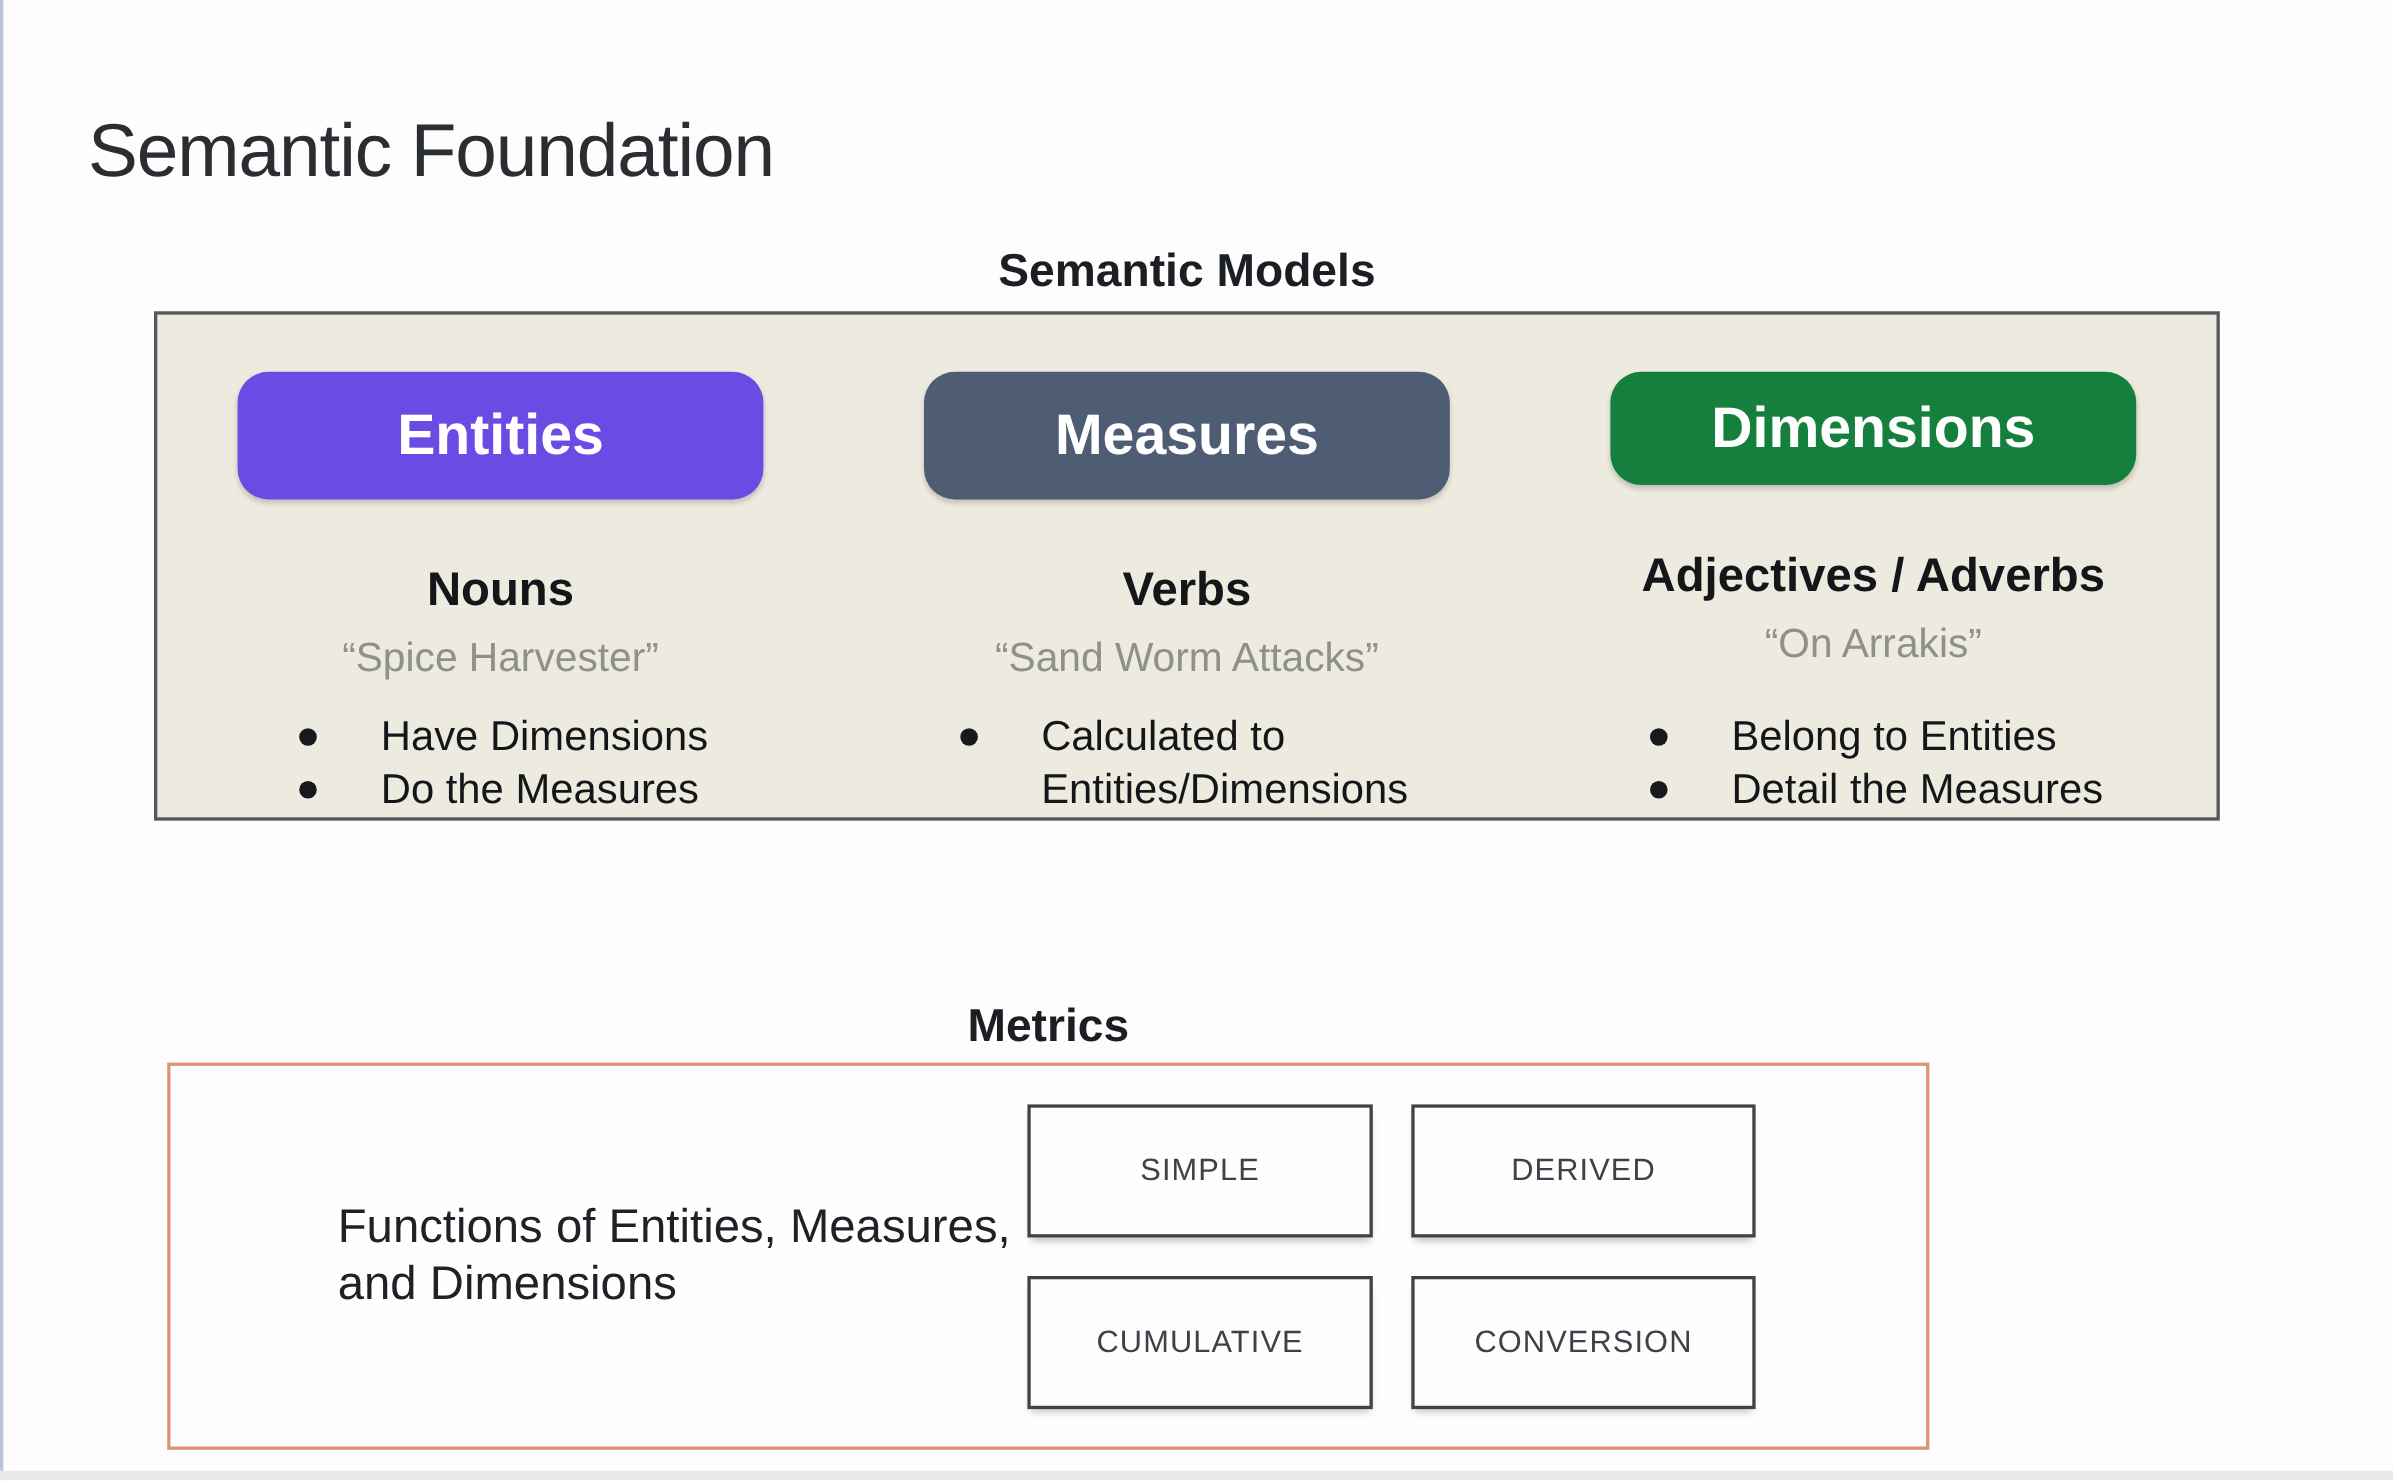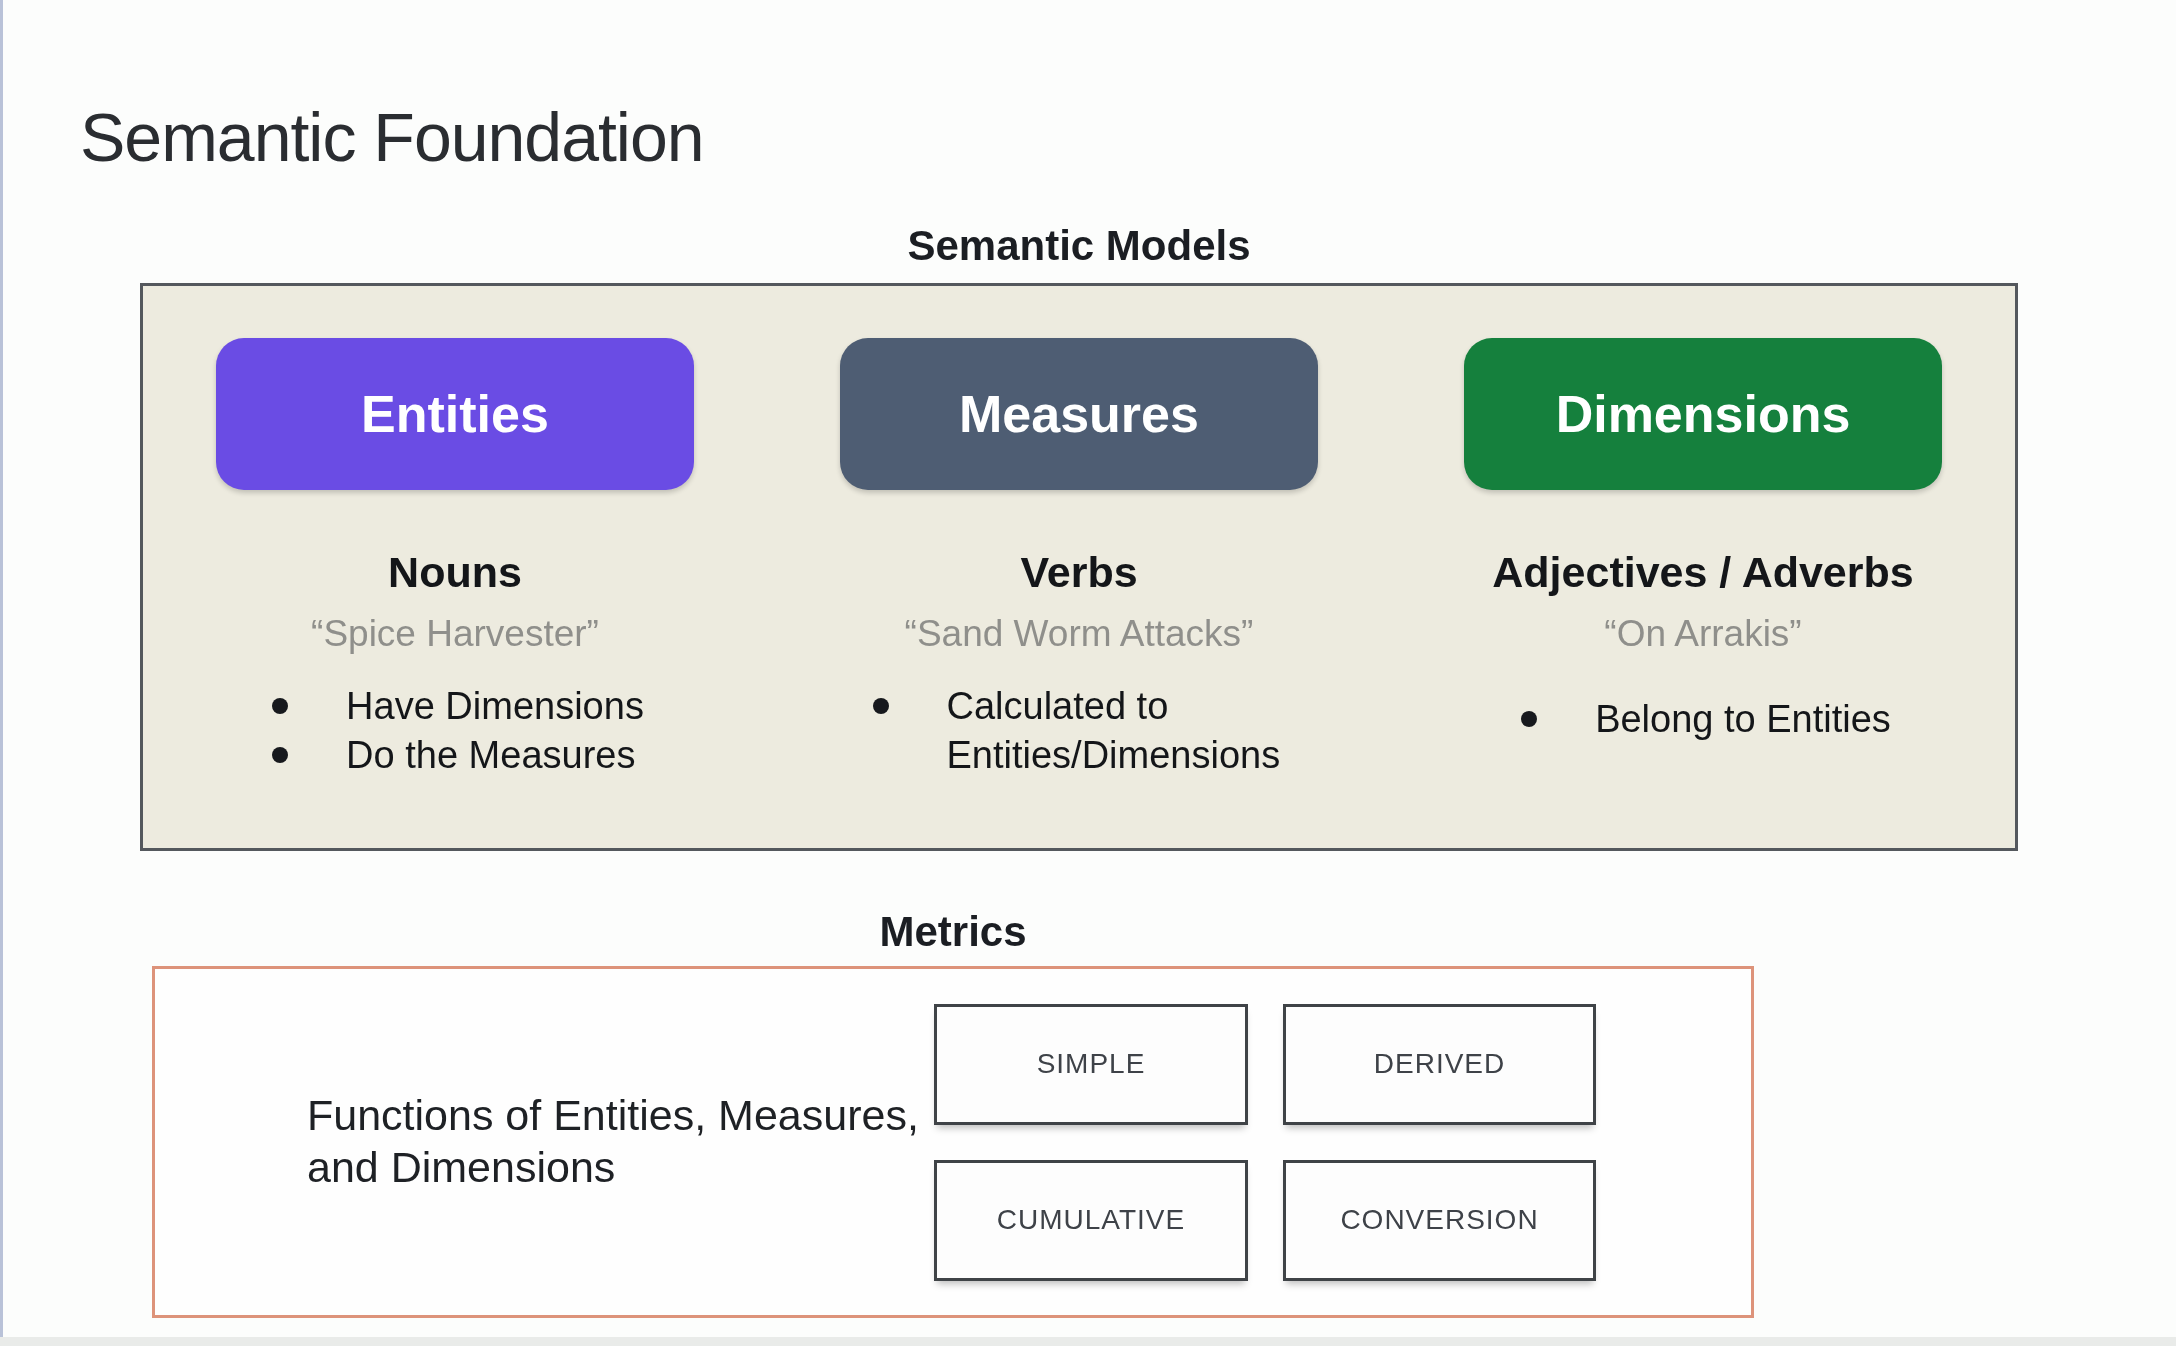--- a/index.html
+++ b/index.html
@@ -30,21 +30,21 @@
 
   
   .sm-section { position:absolute; left:140px; top:222px; width:1878px; }
   .section-heading {
     text-align:center;
     font-size:42px; font-weight:bold;
     color:#1b1e23;
   }
   .sm-box {
     margin-top:13px;
-    height:568px;
+    height:463px;
     background:#edebdf;
     border:3px solid #54585d;
     box-sizing:border-box;
     display:flex;
     padding-top:52px;
   }
   .sm-col { flex:1; display:flex; flex-direction:column; align-items:center; }
   .chip {
     width:478px; height:152px;
     border-radius:28px;
@@ -147,20 +147,21 @@
           <li>Calculated to Entities/Dimensions</li>
         </ul>
       </div>
 
       <div class="sm-col">
         <div class="chip chip-dimensions">Dimensions</div>
         <div class="col-heading">Adjectives / Adverbs</div>
         <div class="col-quote">“On Arrakis”</div>
         <ul class="col-bullets lower">
           <li>Belong to Entities</li>
+          <li>Detail the Measures</li>
         </ul>
       </div>
 
     </div>
   </div>
 
   <div class="metrics-section">
     <div class="section-heading">Metrics</div>
     <div class="metrics-box">
       <div class="metrics-desc">Functions of Entities, Measures,

